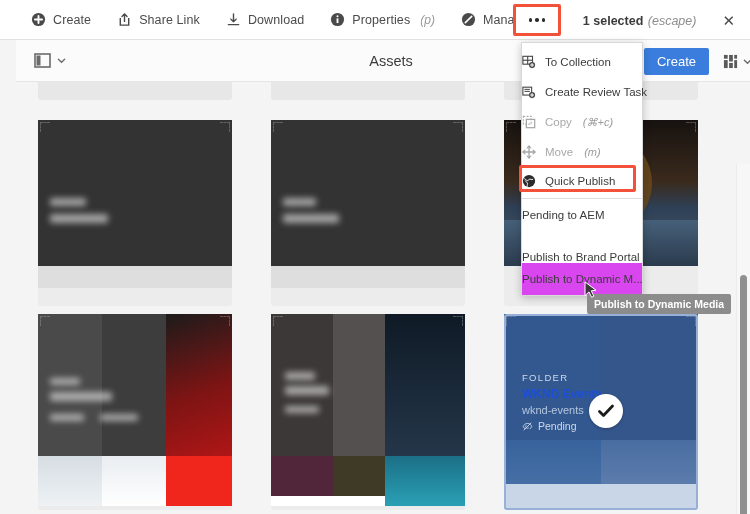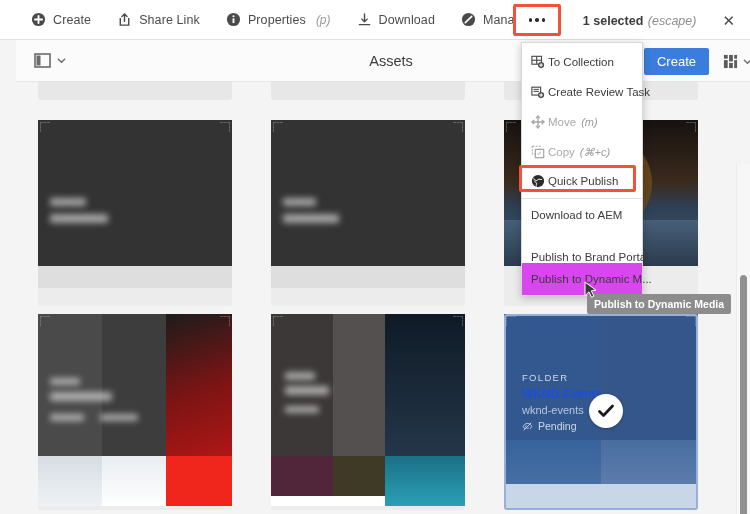--- a/index.html
+++ b/index.html
@@ -116,22 +116,22 @@
   .sel-card-border { position:absolute; left:0; top:0; right:0; bottom:0; border:2px solid #96b0d8; border-radius:3px; z-index:7; }
 
   
   .menu {
     position:absolute; left:521px; top:42px; width:122px;
     background:#ffffff; border:1px solid #d8d8d8;
     box-shadow:0 2px 8px rgba(0,0,0,.22);
     z-index:40; padding:4px 0 0 0;
   }
   .menu-item {
-    display:flex; align-items:center; gap:3px;
-    height:30px; padding:0 9px; cursor:pointer;
+    display:flex; align-items:center; gap:9px;
+    height:30px; padding:0 0; cursor:pointer;
     font-size:11.5px; color:#3b3b3b; white-space:nowrap;
   }
   .menu-item.disabled { color:#a9a9a9; cursor:default; }
   .menu-item .mi-icon { width:14px; height:14px; flex:none; display:block; }
   .mi-kbd { color:#9c9c9c; font-style:italic; font-size:11px; margin-left:2px; }
   .menu-sep { height:1px; background:#dedede; margin:4px 0 0 0; }
   .menu-item.highlighted { background:#d946ef; }
   .mi-highlight-box {
     position:absolute; left:519px; top:165px; width:117px; height:27px;
     border:3px solid #f4513b; border-radius:2px; z-index:50; pointer-events:none;
@@ -274,34 +274,34 @@
       <div class="tb-item">
         <svg class="tb-icon" viewBox="0 0 16 16">
           <path d="M3.5 6.5V14h9V6.5" fill="none" stroke="#4a4a4a" stroke-width="1.5"></path>
           <path d="M8 10V2M8 2L5.3 4.8M8 2l2.7 2.8" fill="none" stroke="#4a4a4a" stroke-width="1.5" stroke-linecap="round"></path>
         </svg>
         <span class="tb-label">Share Link</span>
       </div>
 
       <div class="tb-item">
         <svg class="tb-icon" viewBox="0 0 16 16">
+          <path d="M8 2v8.5M8 10.5L5.2 7.6M8 10.5l2.8-2.9" fill="none" stroke="#4a4a4a" stroke-width="1.5" stroke-linecap="round"></path>
+          <path d="M2.5 13.5h11" stroke="#4a4a4a" stroke-width="1.5" stroke-linecap="round"></path>
+        </svg>
+        <span class="tb-label">Download</span>
+      </div>
+
+      <div class="tb-item">
+        <svg class="tb-icon" viewBox="0 0 16 16">
           <circle cx="8" cy="8" r="7" fill="#4a4a4a"></circle>
           <circle cx="8" cy="4.6" r="1.1" fill="#ffffff"></circle>
           <rect x="7" y="6.8" width="2" height="5" fill="#ffffff"></rect>
         </svg>
         <span class="tb-label">Properties</span>
         <span class="tb-hint">(p)</span>
-      </div>
-
-      <div class="tb-item">
-        <svg class="tb-icon" viewBox="0 0 16 16">
-          <path d="M8 2v8.5M8 10.5L5.2 7.6M8 10.5l2.8-2.9" fill="none" stroke="#4a4a4a" stroke-width="1.5" stroke-linecap="round"></path>
-          <path d="M2.5 13.5h11" stroke="#4a4a4a" stroke-width="1.5" stroke-linecap="round"></path>
-        </svg>
-        <span class="tb-label">Download</span>
       </div>
 
       <div class="tb-item">
         <svg class="tb-icon" viewBox="0 0 16 16">
           <circle cx="8" cy="8" r="7" fill="#4a4a4a"></circle>
           <path d="M4.6 11.4l6.8-6.8" stroke="#ffffff" stroke-width="1.7" stroke-linecap="round"></path>
         </svg>
         <span class="tb-label">Manage Tags</span>
       </div>
     </div>
@@ -382,48 +382,48 @@
         <line x1="2.8" y1="5" x2="9" y2="5" stroke="#4a4a4a" stroke-width="1.2"></line>
         <line x1="2.8" y1="7.3" x2="9" y2="7.3" stroke="#4a4a4a" stroke-width="1.2"></line>
         <circle cx="11.5" cy="11.5" r="3.5" fill="#4a4a4a"></circle>
         <path d="M11.5 9.8v3.4M9.8 11.5h3.4" stroke="#ffffff" stroke-width="1.2" stroke-linecap="round"></path>
       </svg>
       <span>Create Review Task</span>
     </div>
 
     <div class="menu-item disabled">
       <svg class="mi-icon" viewBox="0 0 16 16">
+        <rect x="1.5" y="1.5" width="9" height="9" fill="none" stroke="#b0b0b0" stroke-width="1.3" stroke-dasharray="2.2 1.6"></rect>
+        <rect x="5" y="5" width="9.5" height="9.5" fill="none" stroke="#a5a5a5" stroke-width="1.4"></rect>
+      </svg>
+      <span>Copy</span>
+      <span class="mi-kbd">(⌘+c)</span>
+    </div>
+
+    <div class="menu-item disabled">
+      <svg class="mi-icon" viewBox="0 0 16 16">
         <path d="M8 1.2v13.6M1.2 8h13.6" stroke="#a5a5a5" stroke-width="1.5" stroke-linecap="round"></path>
         <path d="M8 1.2L6 3.3M8 1.2l2 2.1M8 14.8L6 12.7M8 14.8l2-2.1M1.2 8l2.1-2M1.2 8l2.1 2M14.8 8l-2.1-2M14.8 8l-2.1 2" stroke="#a5a5a5" stroke-width="1.4" stroke-linecap="round" fill="none"></path>
       </svg>
       <span>Move</span>
       <span class="mi-kbd">(m)</span>
-    </div>
-
-    <div class="menu-item disabled">
-      <svg class="mi-icon" viewBox="0 0 16 16">
-        <rect x="1.5" y="1.5" width="9" height="9" fill="none" stroke="#b0b0b0" stroke-width="1.3" stroke-dasharray="2.2 1.6"></rect>
-        <rect x="5" y="5" width="9.5" height="9.5" fill="none" stroke="#a5a5a5" stroke-width="1.4"></rect>
-      </svg>
-      <span>Copy</span>
-      <span class="mi-kbd">(⌘+c)</span>
     </div>
 
     <div class="menu-item" style="height:27px;">
       <svg class="mi-icon" viewBox="0 0 16 16">
         <circle cx="8" cy="8" r="7" fill="#2b2b2b"></circle>
         <path d="M3 5.5c1.6.8 2.2 2.2 3.6 2 1.3-.2 1-1.6 2.3-1.7 1.2-.1 2 .9 3.3.6M6 14c-.4-1.6.6-2.3.3-3.6-.3-1.2-2-1-2.4-2.4" fill="none" stroke="#ffffff" stroke-width="1.1" stroke-linecap="round"></path>
       </svg>
       <span>Quick Publish</span>
     </div>
 
     <div class="menu-sep"></div>
 
     <div class="menu-item" style="height:32px;">
-      <span>Download to AEM</span>
+      <span>Pending to AEM</span>
     </div>
 
     <div class="menu-item" style="height:32px;align-items:flex-end;">
       <span>Publish to Brand Portal</span>
     </div>
 
     <div class="menu-item highlighted" style="height:32px;">
       <span>Publish to Dynamic M...</span>
     </div>
   </div>

